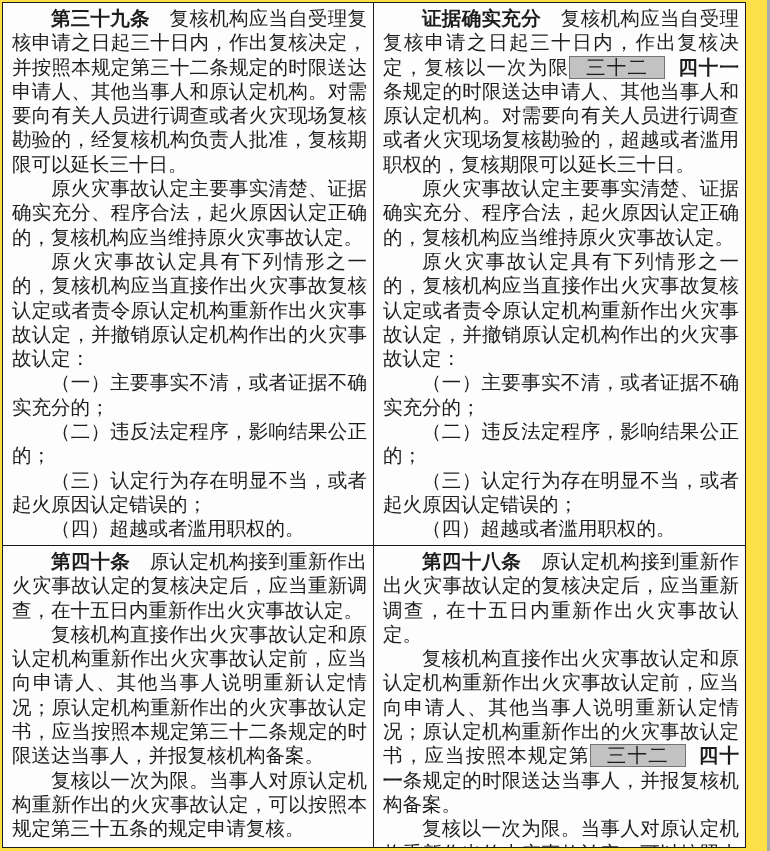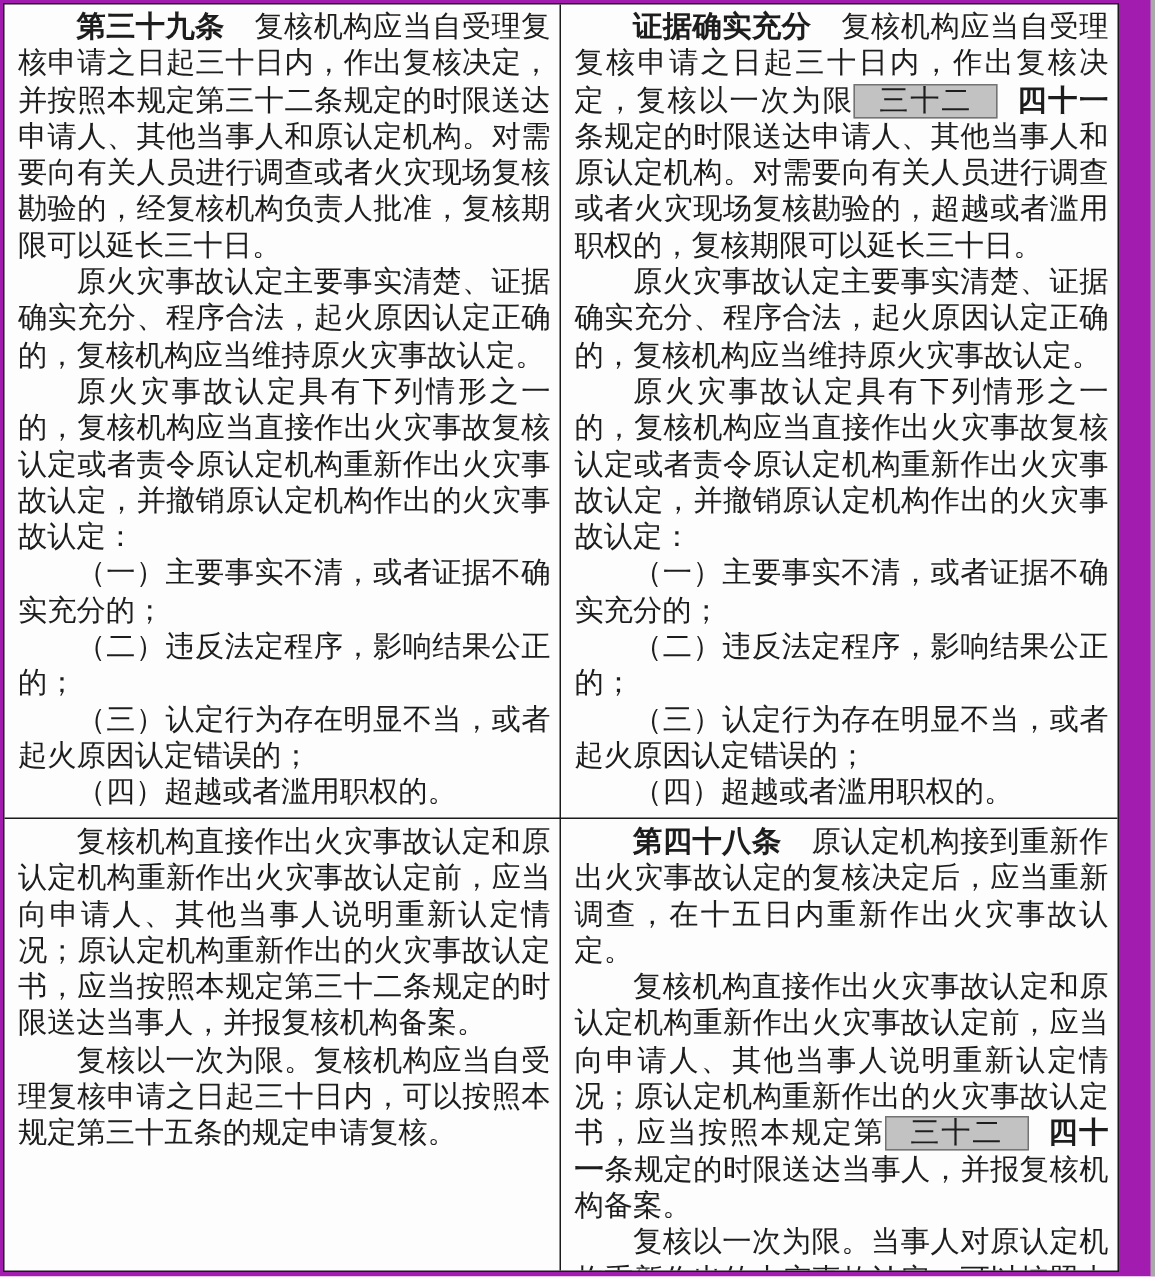--- a/index.html
+++ b/index.html
@@ -4,21 +4,21 @@
 <style>
   html, body {
     margin: 0;
     padding: 0;
     background: #ffffff;
   }
   .sheet {
     position: relative;
     width: 770px;
     height: 851px;
-    background: #a21caf;
+    background: #fde047;
     overflow: hidden;
     font-family: "Liberation Serif", "DejaVu Serif", serif;
     color: #1d1d1d;
   }
   .doc-table {
     position: absolute;
     left: 2px;
     top: 2px;
     width: 744px;
     height: 846px;
@@ -78,22 +78,23 @@
     <div class="cell c-top">
         <p class="para"><span class="seg-head">证据确实充分</span><span class="seg-norm">　复核机构应当自受理复核申请之日起三十日内，作出复核决定，复核以一次为限</span><span class="seg-del">三十二</span><span class="seg-ins">四十一</span><span class="seg-norm">条规定的时限送达申请人、其他当事人和原认定机构。对需要向有关人员进行调查或者火灾现场复核勘验的，超越或者滥用职权的，复核期限可以延长三十日。</span></p>
         <p class="para"><span class="seg-norm">原火灾事故认定主要事实清楚、证据确实充分、程序合法，起火原因认定正确的，复核机构应当维持原火灾事故认定。</span></p>
         <p class="para"><span class="seg-norm">原火灾事故认定具有下列情形之一的，复核机构应当直接作出火灾事故复核认定或者责令原认定机构重新作出火灾事故认定，并撤销原认定机构作出的火灾事故认定：</span></p>
         <p class="para"><span class="seg-norm">（一）主要事实不清，或者证据不确实充分的；</span></p>
         <p class="para"><span class="seg-norm">（二）违反法定程序，影响结果公正的；</span></p>
         <p class="para"><span class="seg-norm">（三）认定行为存在明显不当，或者起火原因认定错误的；</span></p>
         <p class="para"><span class="seg-norm">（四）超越或者滥用职权的。</span></p>
       </div>
     <div class="cell c-left">
+        <p class="para"><span class="seg-head">第四十条</span><span class="seg-norm">　原认定机构接到重新作出火灾事故认定的复核决定后，应当重新调查，在十五日内重新作出火灾事故认定。</span></p>
         <p class="para"><span class="seg-norm">复核机构直接作出火灾事故认定和原认定机构重新作出火灾事故认定前，应当向申请人、其他当事人说明重新认定情况；原认定机构重新作出的火灾事故认定书，应当按照本规定第三十二条规定的时限送达当事人，并报复核机构备案。</span></p>
-        <p class="para"><span class="seg-norm">复核以一次为限。复核机构应当自受理复核申请之日起三十日内，可以按照本规定第三十五条的规定申请复核。</span></p>
+        <p class="para"><span class="seg-norm">复核以一次为限。当事人对原认定机构重新作出的火灾事故认定，可以按照本规定第三十五条的规定申请复核。</span></p>
       </div>
     <div class="cell">
         <p class="para"><span class="seg-head">第四十八条</span><span class="seg-norm">　原认定机构接到重新作出火灾事故认定的复核决定后，应当重新调查，在十五日内重新作出火灾事故认定。</span></p>
         <p class="para"><span class="seg-norm">复核机构直接作出火灾事故认定和原认定机构重新作出火灾事故认定前，应当向申请人、其他当事人说明重新认定情况；原认定机构重新作出的火灾事故认定书，应当按照本规定第</span><span class="seg-del">三十二</span><span class="seg-ins">四十一</span><span class="seg-norm">条规定的时限送达当事人，并报复核机构备案。</span></p>
         <p class="para"><span class="seg-norm">复核以一次为限。当事人对原认定机构重新作出的火灾事故认定，可以按照本规定第</span></p>
       </div>
   </div>
   <div class="scan-edge"></div>
 </div>
 

